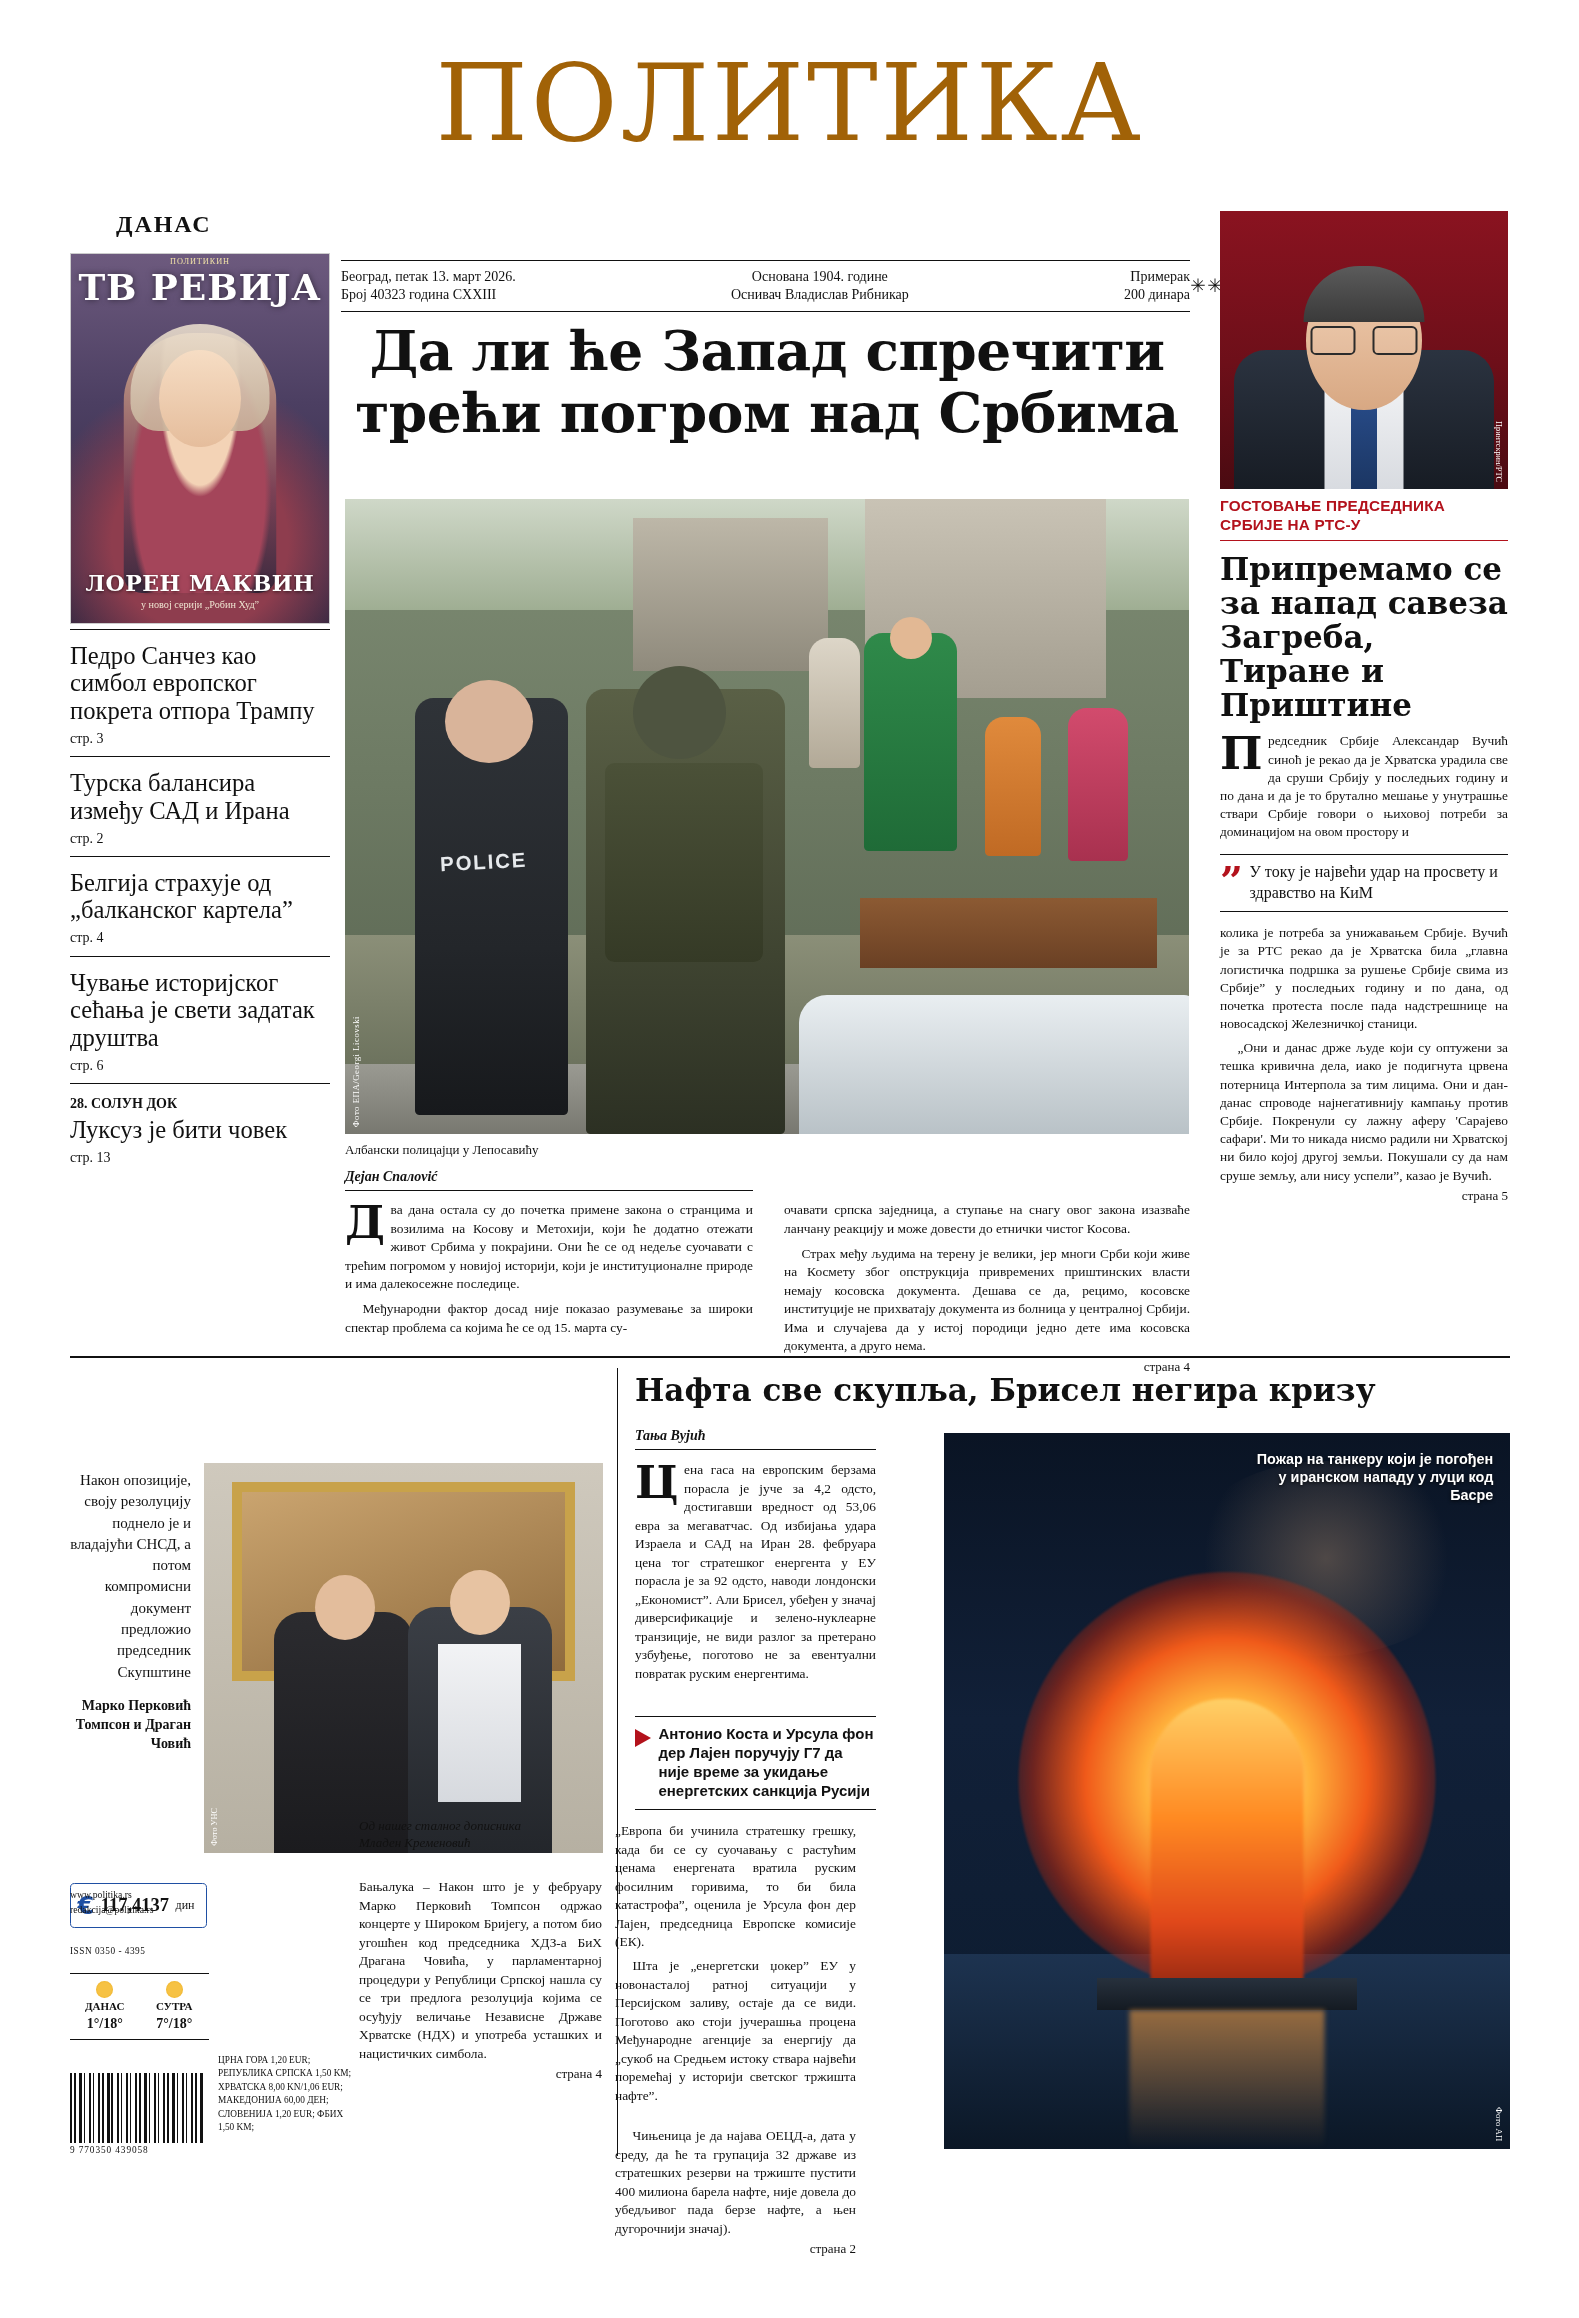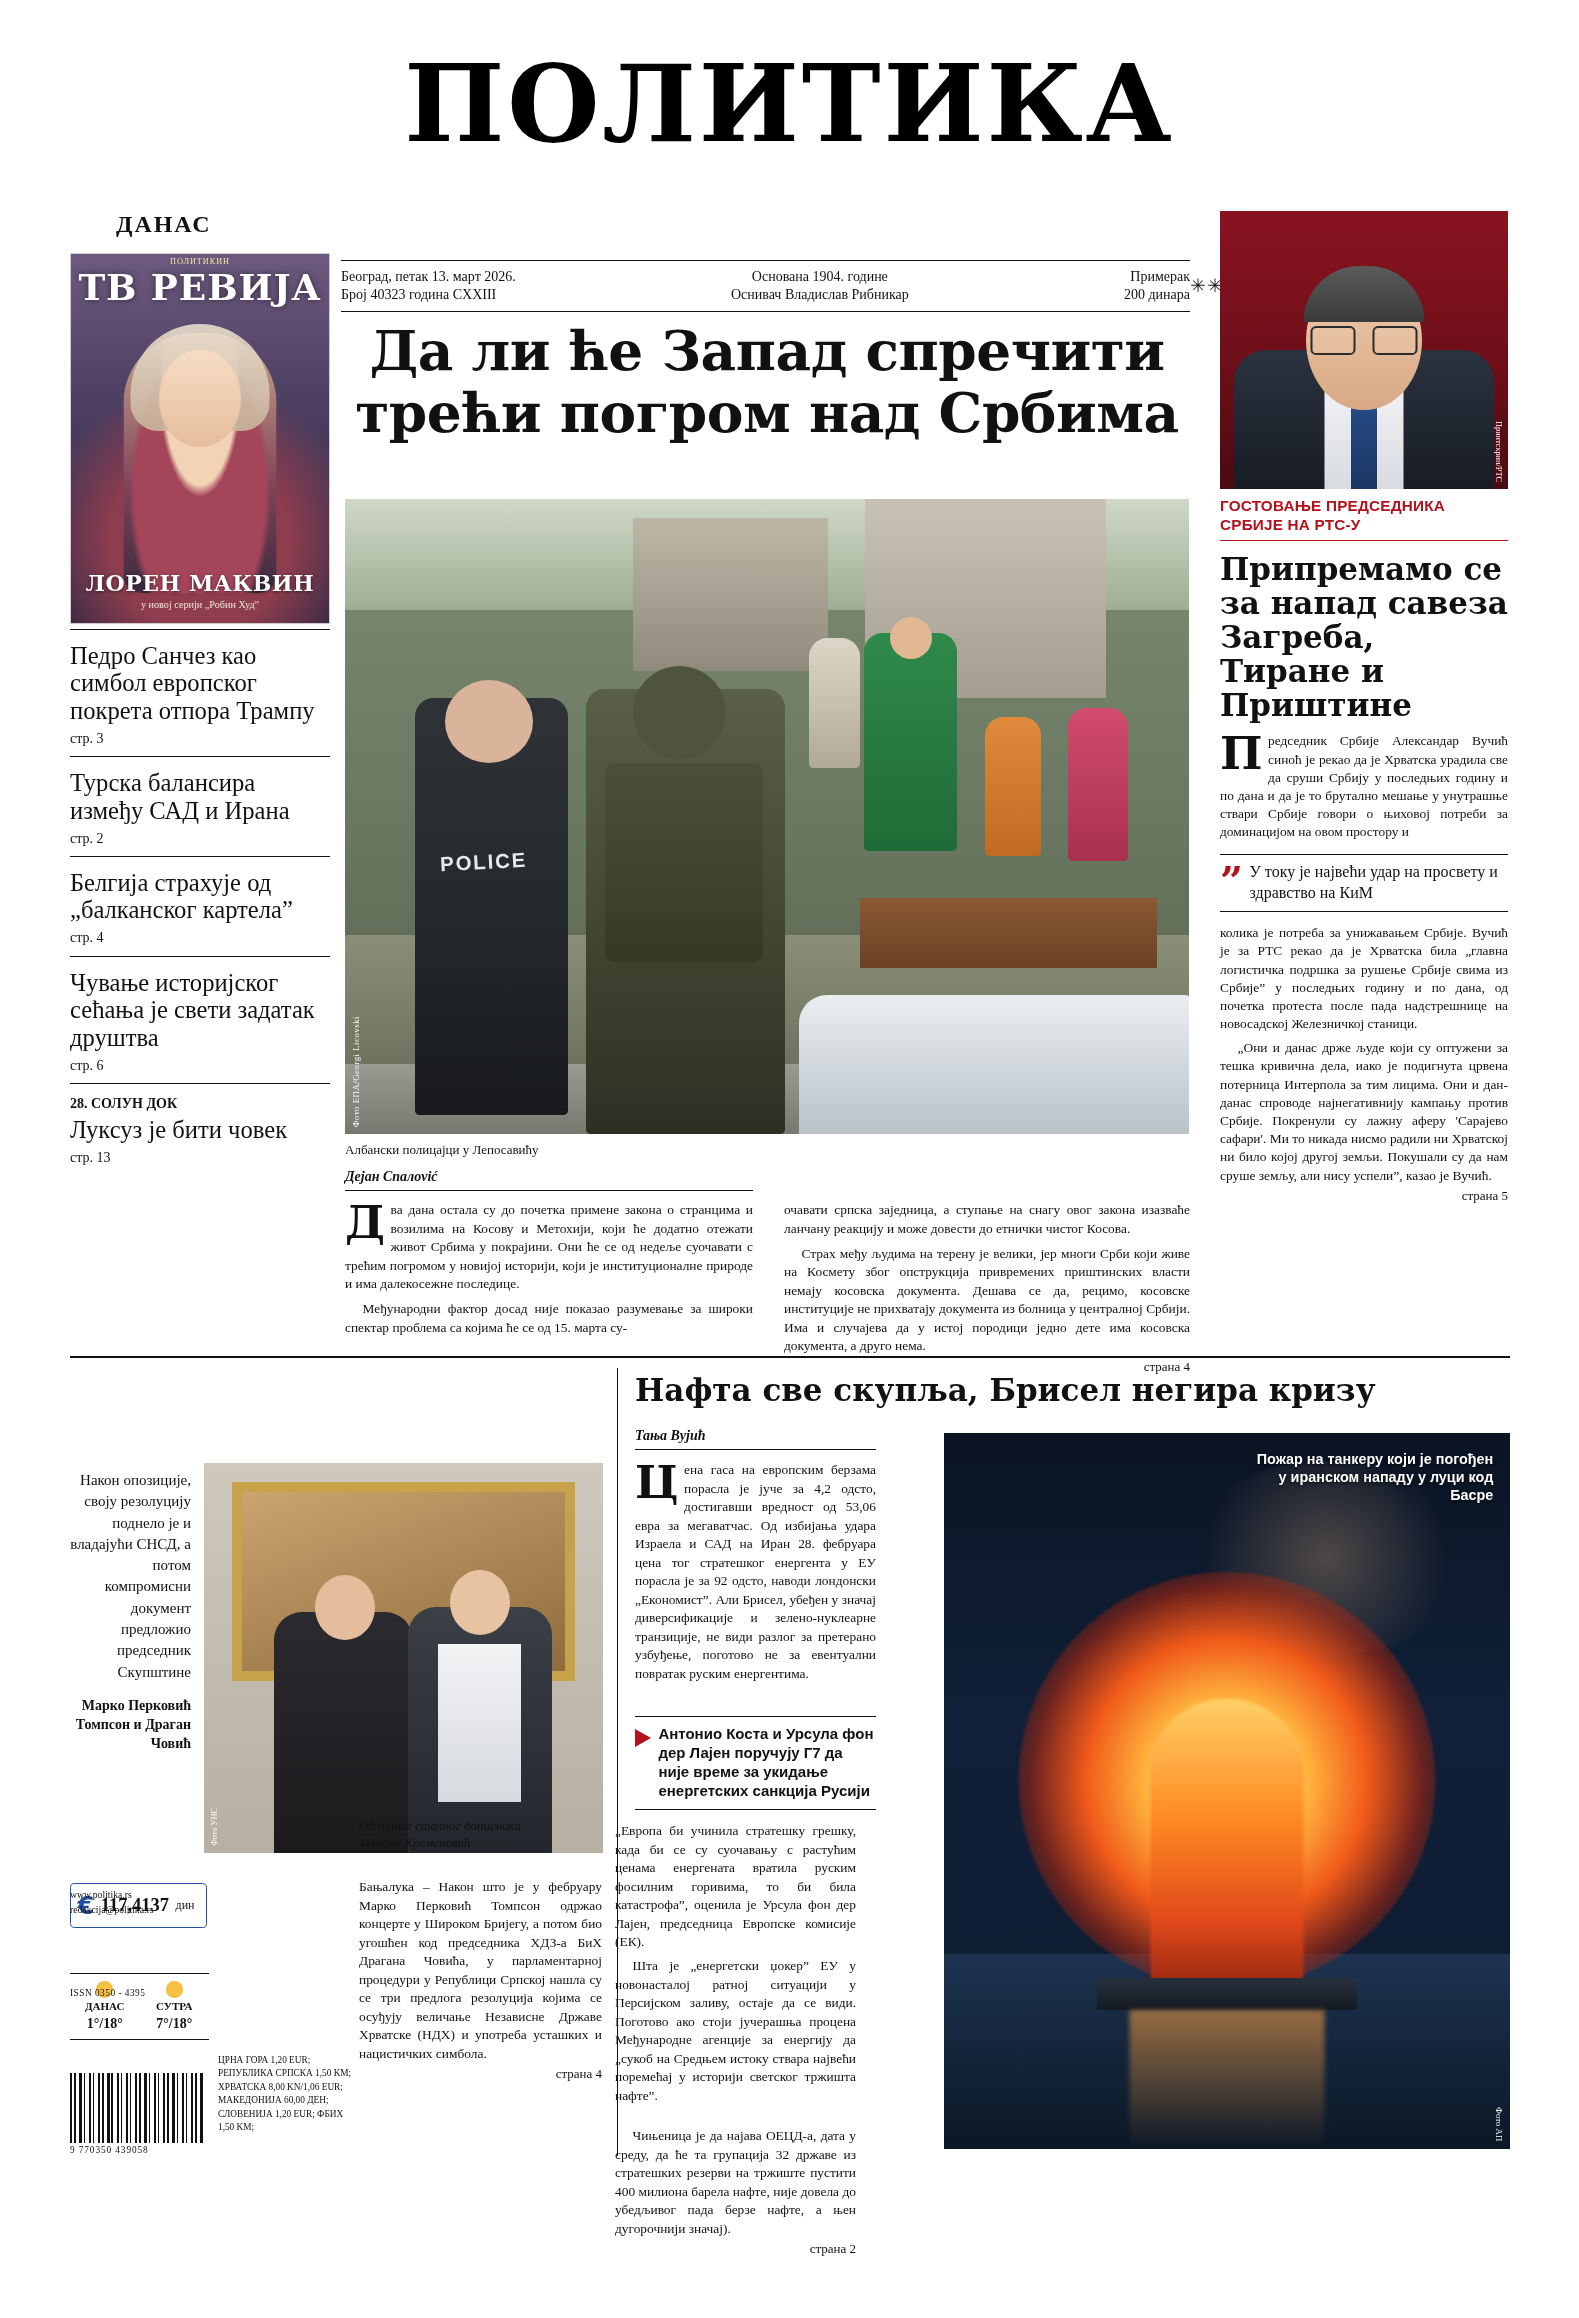--- a/index.html
+++ b/index.html
@@ -10,25 +10,25 @@
     color:#111;
     position:relative;
     overflow:hidden;
   }
   .page { position:relative; width:1579px; height:2323px; padding:0 37px; }
 
   
   .masthead { text-align:center; padding-top:56px; }
   .masthead .logo {
     font-family:"DejaVu Serif", serif;
-    font-weight:700;
+    font-weight:400;
     font-size:106px;
     letter-spacing:2.8px;
     line-height:0.9;
-    color:#000000;
+    color:#a16207;
   }
   .danas-label {
     position:absolute; left:116px; top:211px;
     font-family:"Liberation Serif", serif;
     font-size:24px; font-weight:700; letter-spacing:1.9px; color:#111;
   }
 
   
   .infobar {
     position:absolute; left:341px; top:260px; width:849px;
@@ -281,21 +281,21 @@
   .weblinks { position:absolute; left:70px; top:1888px; width:139px;
               font-size:9.7px; line-height:1.5; }
   .weather { position:absolute; left:70px; top:1973px; width:139px;
              border-top:1.4px solid #111; border-bottom:1.4px solid #111;
              display:flex; padding:5.6px 0; }
   .w-cell { flex:1; text-align:center; font-size:10.2px; line-height:1.3; }
   .w-cell b { font-size:11px; display:block; }
   .w-temp { font-size:14px; font-weight:700; margin-top:1.9px; }
   .w-sun { width:16.7px; height:16.7px; border-radius:50%;
            background:radial-gradient(circle,#f6c244 55%, #e8a712 100%); margin:1.9px auto 0.9px; }
-  .issn { position:absolute; left:70px; top:1988px; font-size:9.3px; letter-spacing:0.5px; }
+  .issn { position:absolute; left:70px; top:1946px; font-size:9.3px; letter-spacing:0.5px; }
   .barcode { position:absolute; left:70px; top:2073px; width:134px; height:70px;
              background:repeating-linear-gradient(90deg,#111 0 2.3px,#fff 2.3px 4.2px,#111 4.2px 5.6px,#fff 5.6px 9.3px); }
   .barcode-num { position:absolute; left:70px; top:2145px; font-size:9.3px; letter-spacing:0.9px; }
   .pricebox { position:absolute; left:218px; top:2054px; width:139px;
               font-size:9.3px; line-height:1.45; }
 
   .l2-body { position:absolute; left:359px; top:1878px; width:243px;
              font-size:13.4px; line-height:1.38; text-align:justify; }
   .l2-byline { position:absolute; left:359px; top:1818px; width:243px;
                font-size:13px; font-style:italic; line-height:1.3; }

